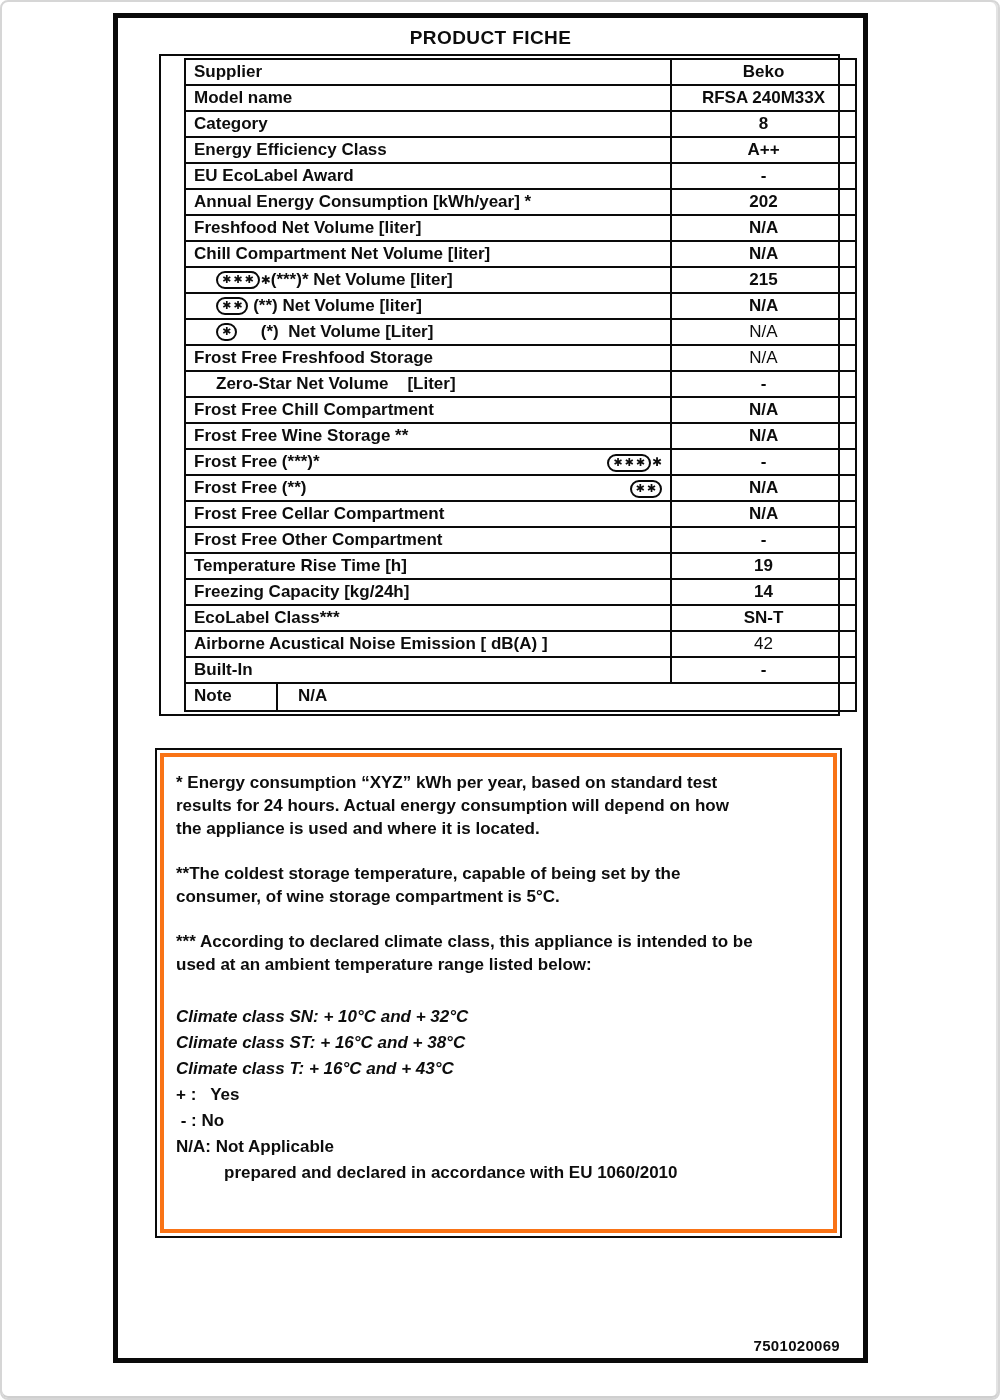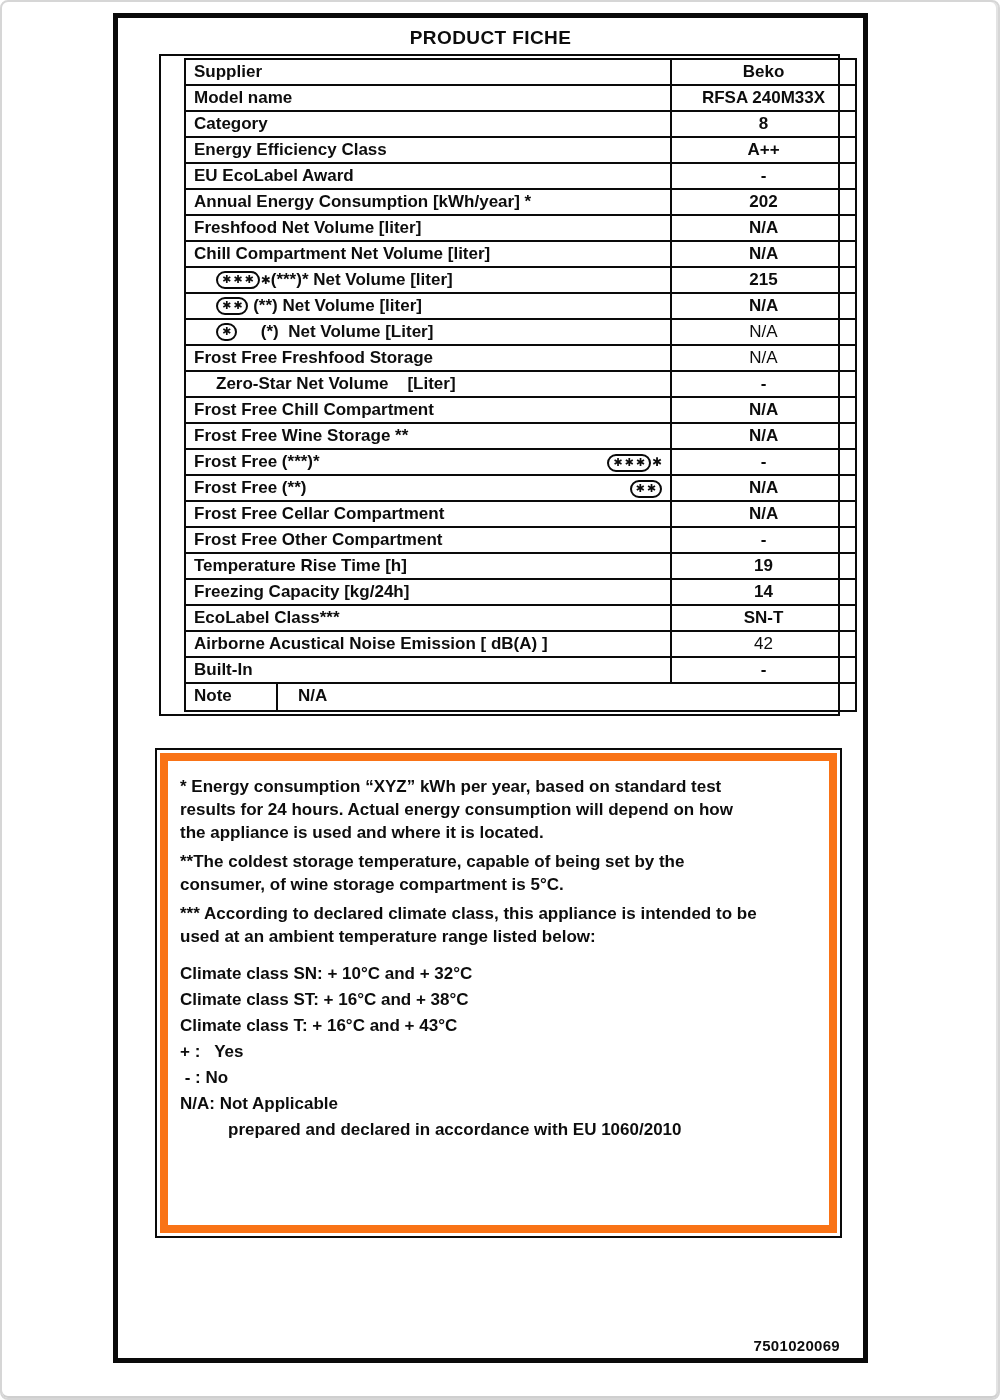--- a/index.html
+++ b/index.html
@@ -33,25 +33,25 @@
   .stars { white-space:nowrap; }
   .star-pill { display:inline-block; border:2px solid #0a0a0a; border-radius:9px;
                padding:0 2px 1px 4px; font-size:11px; line-height:13px;
                letter-spacing:2px; vertical-align:1.5px; font-weight:normal; }
   .loose-star { font-size:12px; margin-left:1px; vertical-align:1px; font-weight:normal; }
   .stars.right { position:absolute; right:8px; top:50%; transform:translateY(-50%); }
 
   
   .notes-outer { position:absolute; left:37px; top:730px; width:687px; height:490px;
                  border:2px solid #0a0a0a; padding:3px; }
-  .notes-inner { border:8px solid #f97316; width:100%; height:100%;
+  .notes-inner { border:4px solid #f97316; width:100%; height:100%;
                  padding:14px 18px 10px 12px; font-size:17px; font-weight:bold; }
   .para { line-height:23px; white-space:pre-wrap; }
-  .para + .para { margin-top:6px; }
-  .climate-block { margin-top:13px; }
+  .para + .para { margin-top:22px; }
+  .climate-block { margin-top:28px;font-style:italic; }
   .nline { line-height:26px; white-space:pre-wrap; }
   .nline.indented { padding-left:48px; }
 
   .footer-code { position:absolute; top:1337px; right:160px;
                  font-size:15px; font-weight:bold; letter-spacing:0.3px; }
 </style>
 </head>
 <body>
 
 <div class="page-edge"></div>

